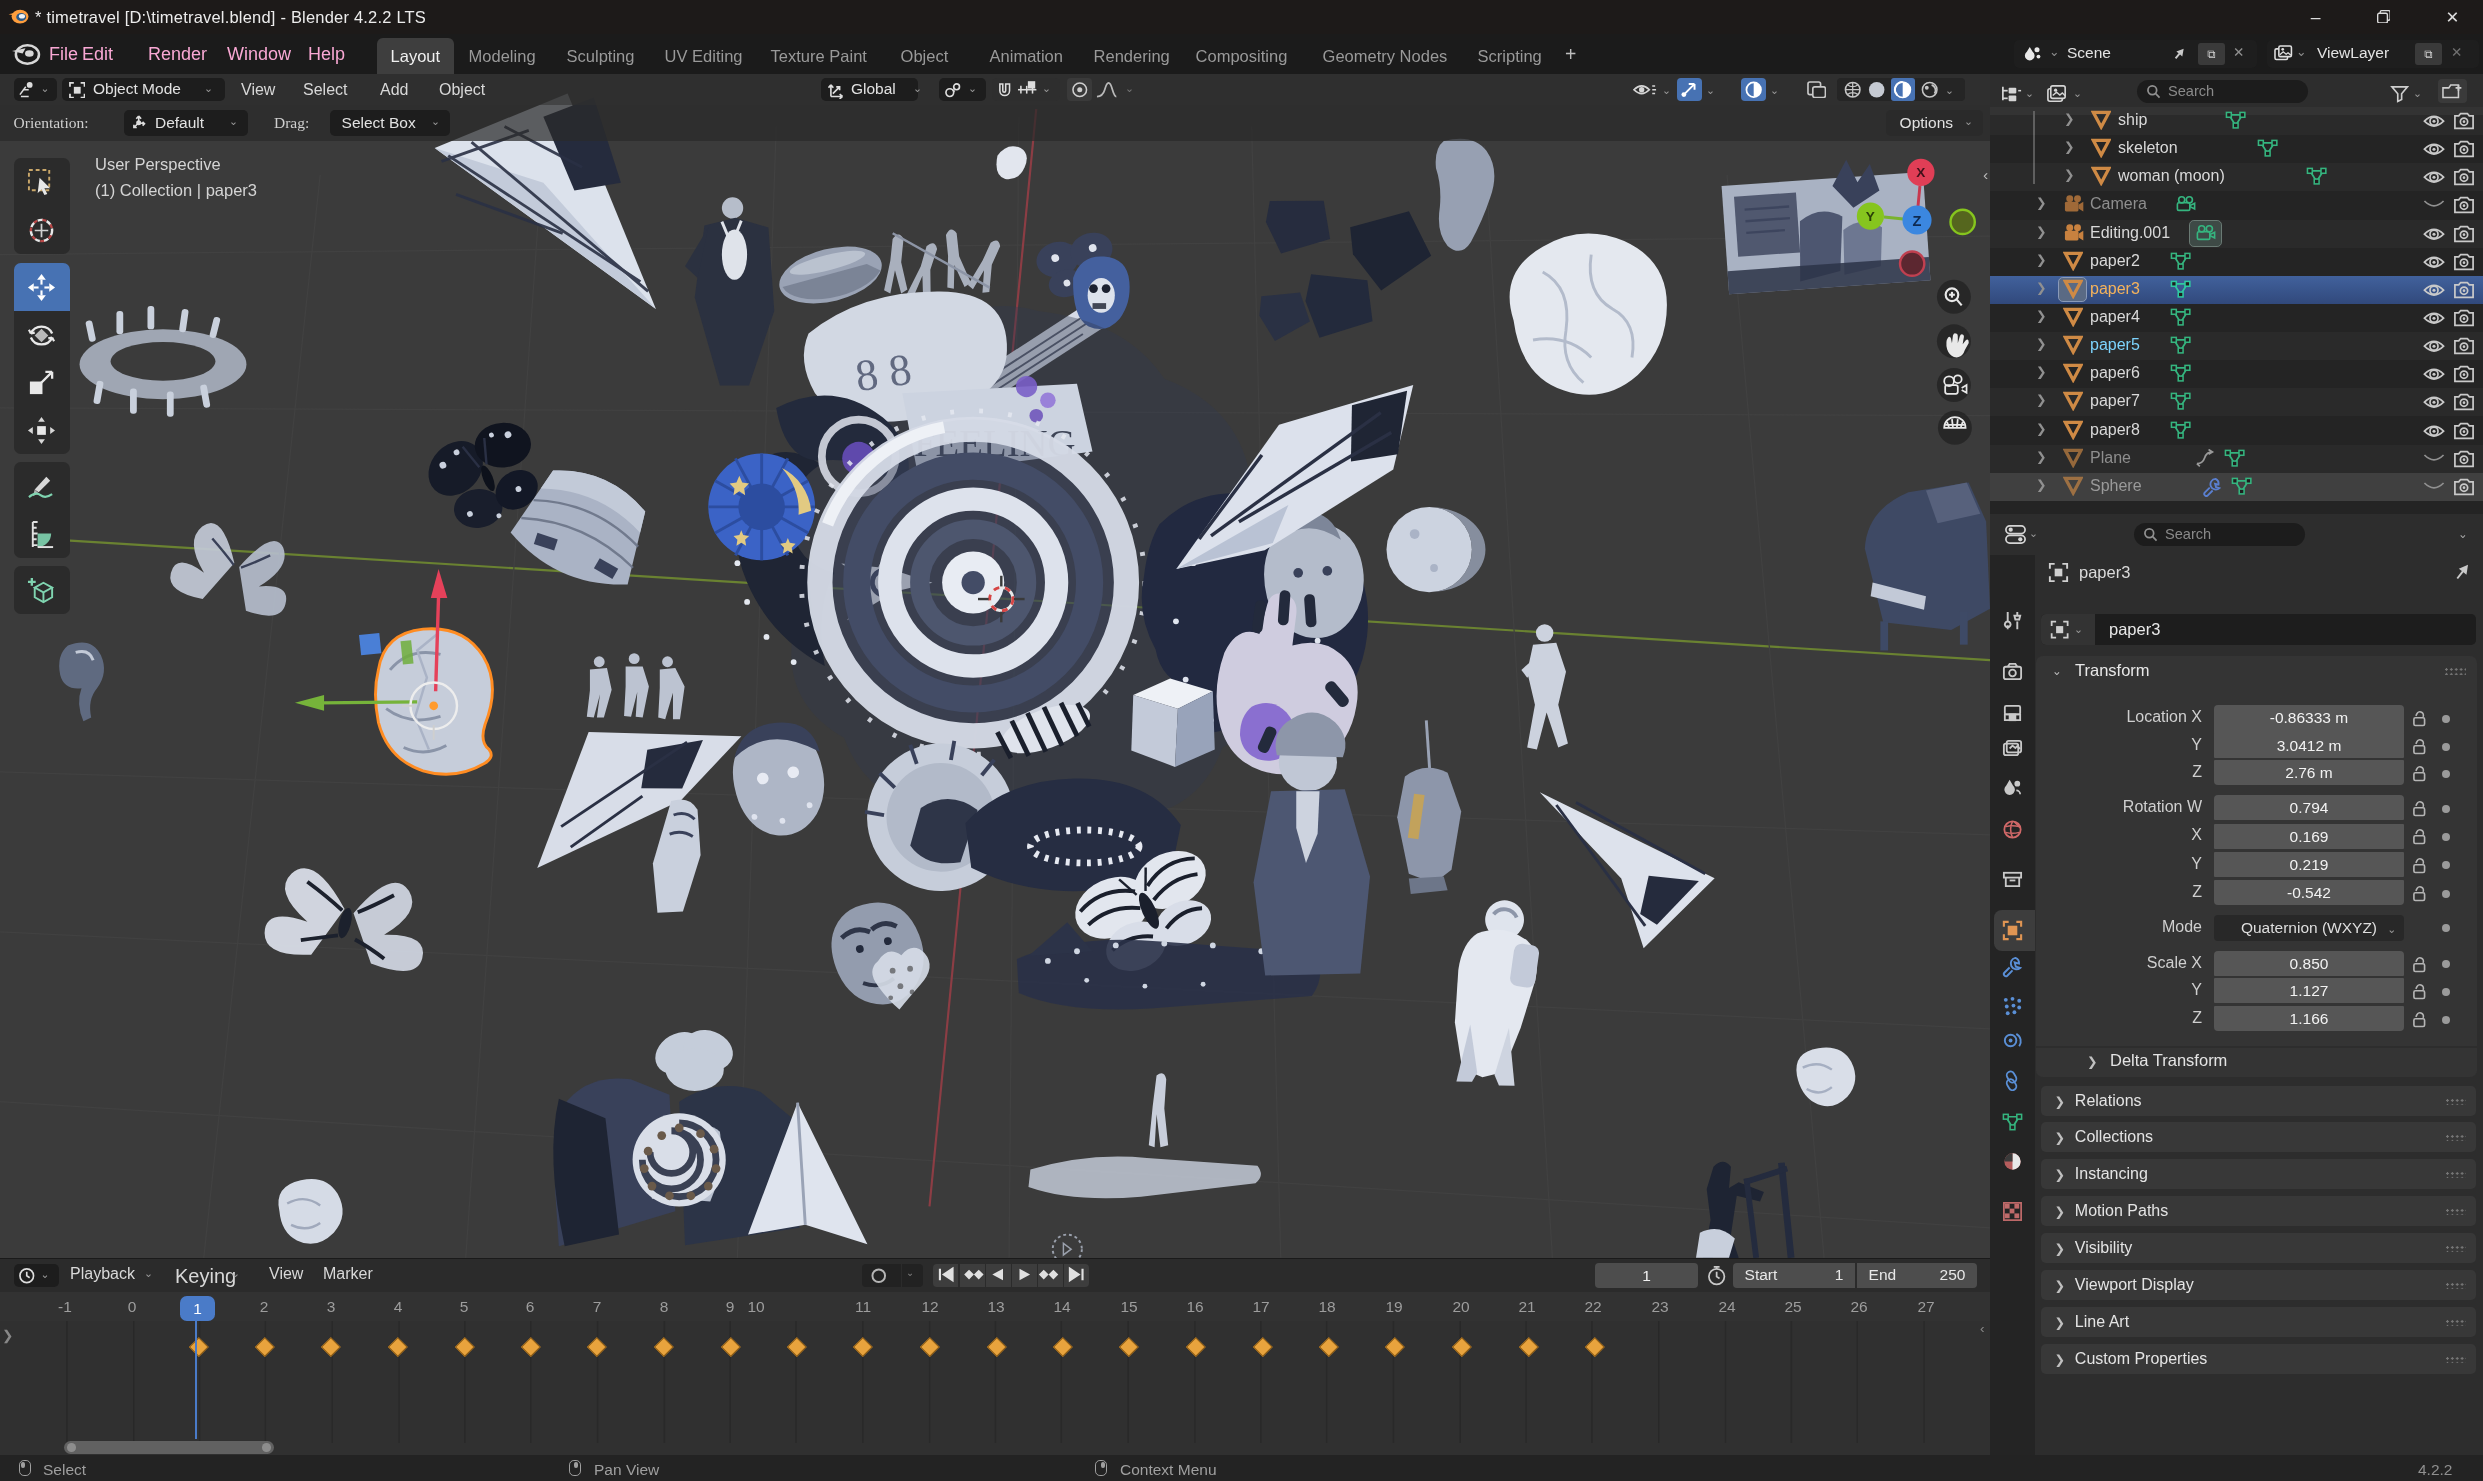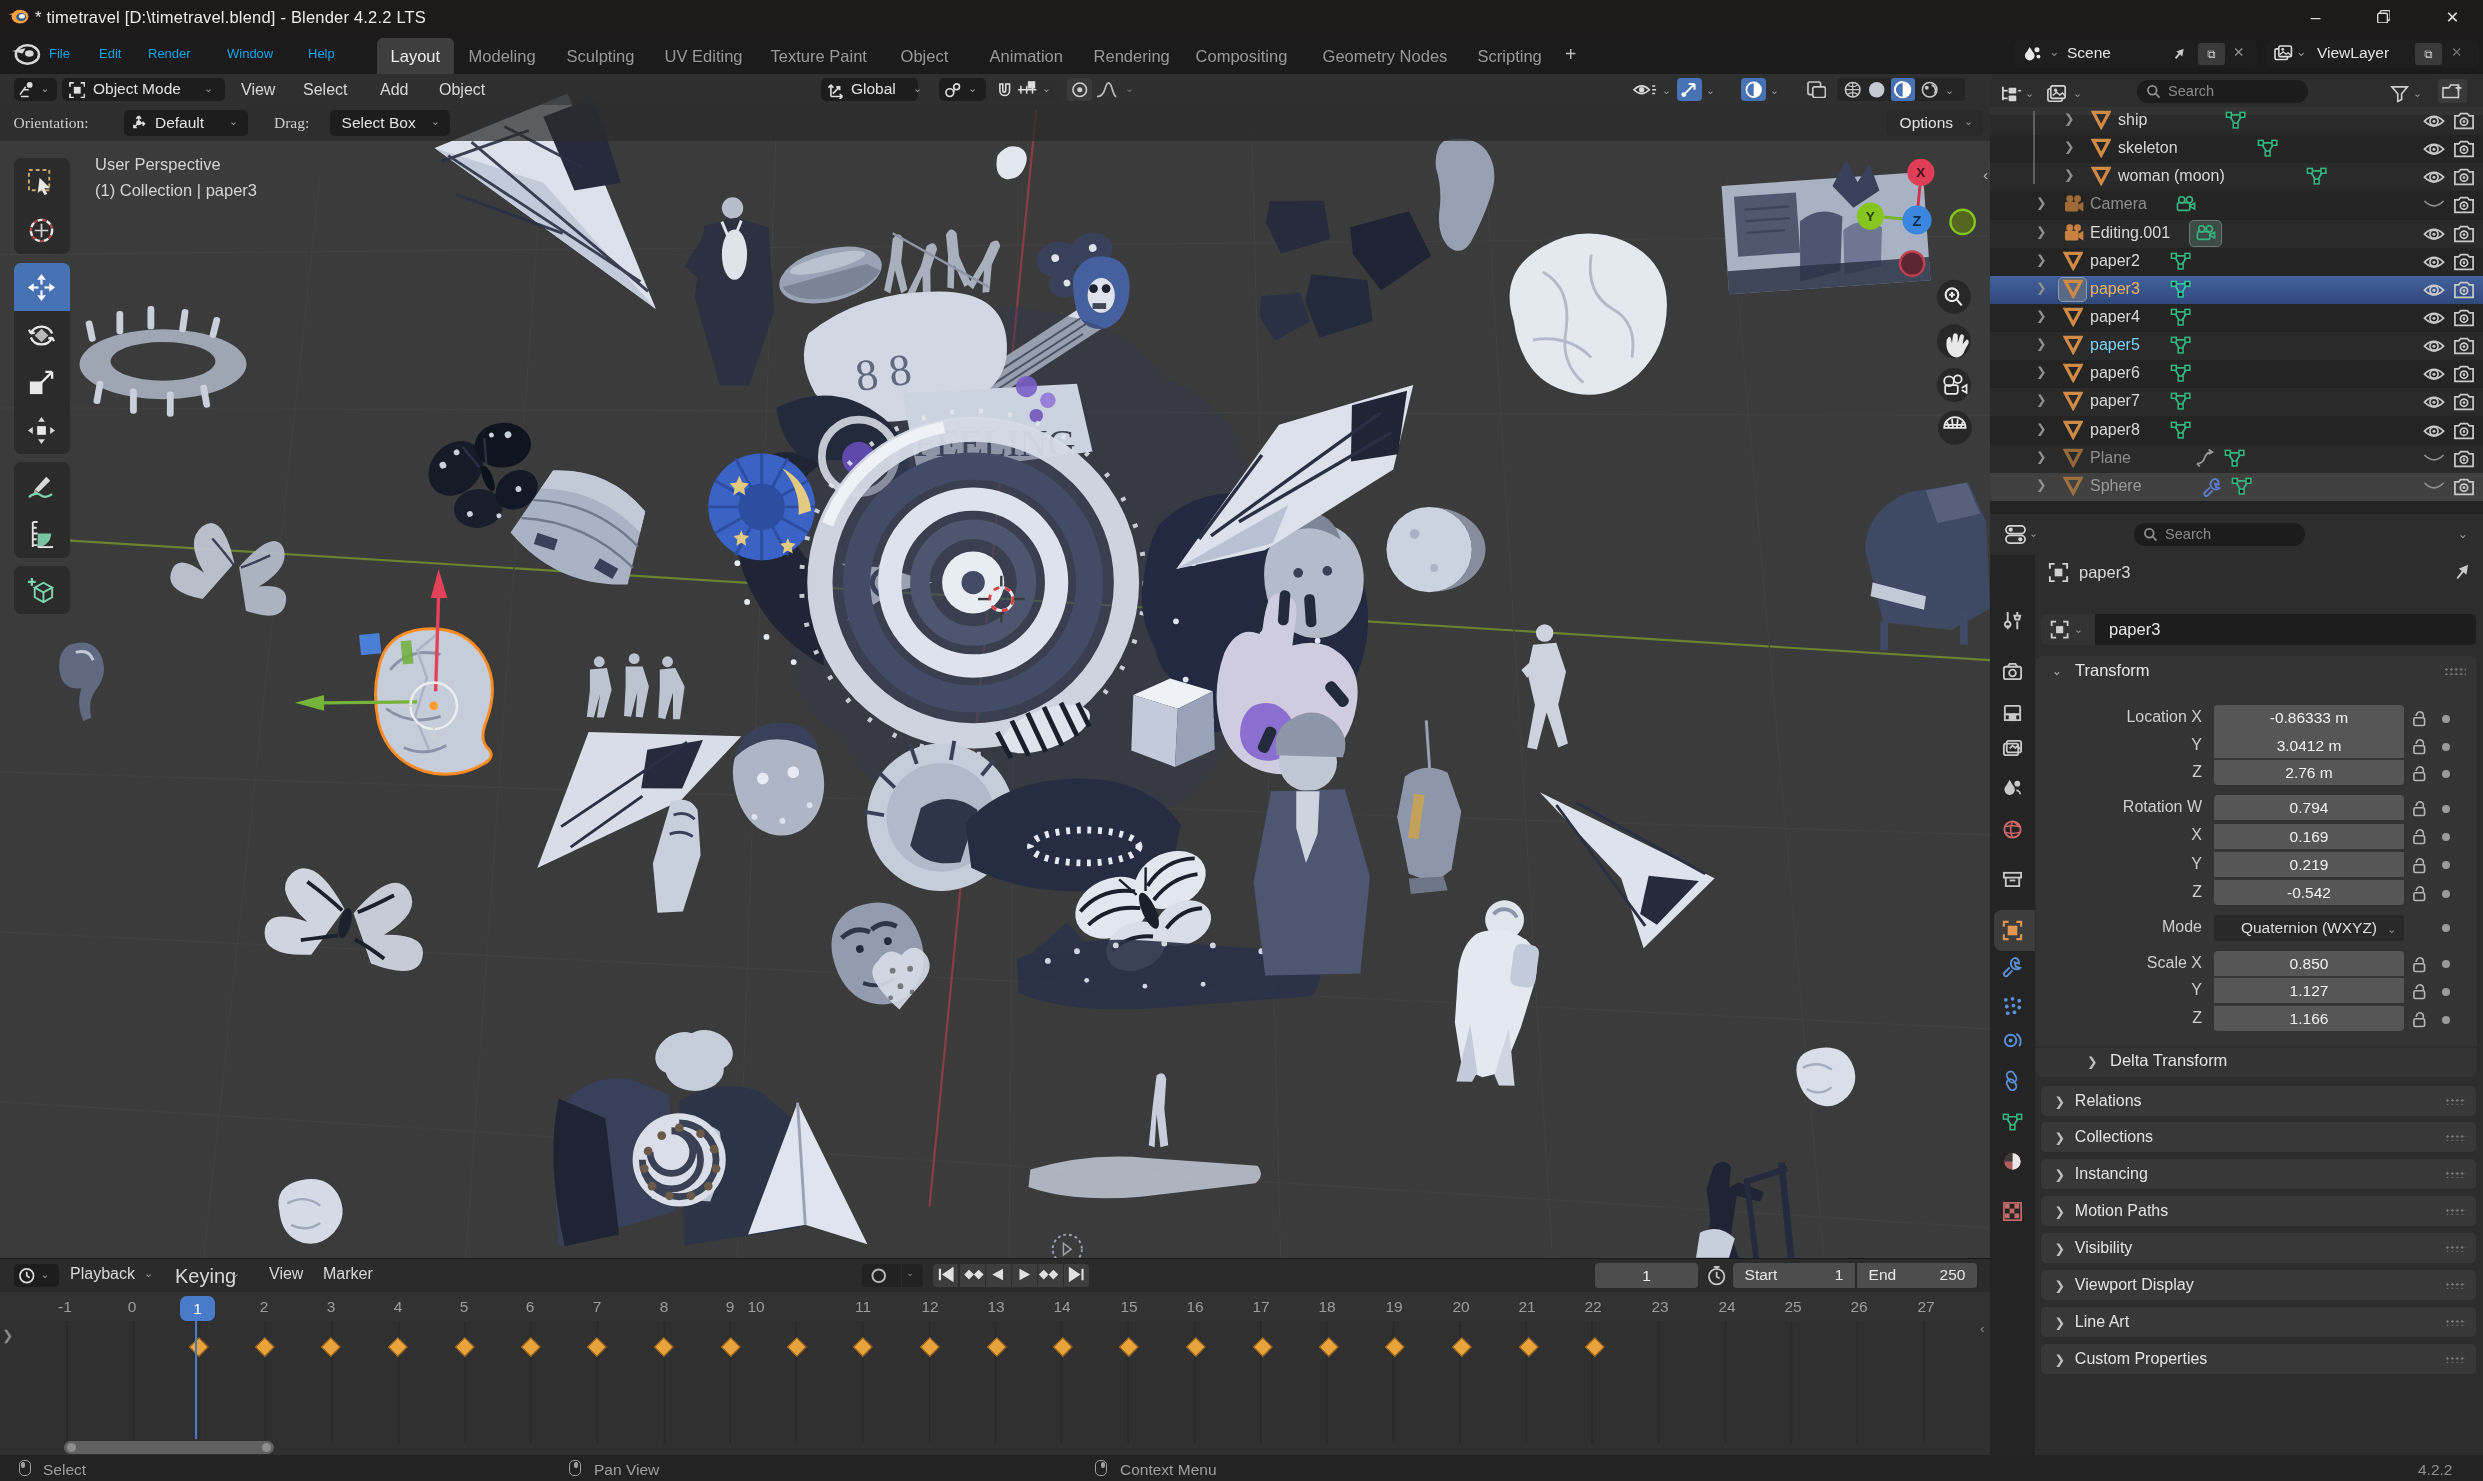--- a/index.html
+++ b/index.html
@@ -5,21 +5,21 @@
 * { margin:0; padding:0; box-sizing:border-box; }
 html,body { width:2483px; height:1482px; background:#2d2d2d; font-family:"Liberation Sans",sans-serif; overflow:hidden; }
 #app { position:relative; width:2483px; height:1482px; }
 .abs { position:absolute; }
 
 #titlebar { left:0; top:0; width:2483px; height:34px; background:#1d1a19; color:#ececec; }
 #titlebar .ttext { position:absolute; left:35px; top:7.8px; font-size:16.5px; letter-spacing:0.2px; }
 .winbtn { position:absolute; top:0; width:45px; height:34px; color:#dcdcdc; font-size:14.6px; text-align:center; line-height:34px; }
 
 #menubar { left:0; top:34px; width:2483px; height:40px; background:#1b1b1b; }
-.menu-item { position:absolute; top:0; height:40px; line-height:40px; color:#0ea5e9; font-size:13px; }
+.menu-item { position:absolute; top:0; height:40px; line-height:40px; color:#f9a8d4; font-size:18px; }
 .wtab { position:absolute; top:3.9px; height:36px; line-height:36px; color:#999999; font-size:16.5px; padding:0 13.6px; border-radius:5.8px 5.8px 0 0; }
 .wtab.active { background:#3e3e3e; color:#f0f0f0; }
 
 #viewport { left:0; top:74px; width:1990px; height:1184px; background:#3b3b3b; overflow:hidden; }
 .hwidget { position:absolute; background:#1d1d1d; border-radius:4.9px; color:#e2e2e2; font-size:15.5px; }
 .hmenu { position:absolute; color:#d8d8d8; font-size:16px; top:0; height:31px; line-height:31px; }
 .glabel { position:absolute; color:#cfcfcf; font-size:15.5px;font-family:Liberation Serif, serif; }
 
 .tbtn { position:absolute; left:13.6px; width:56px; height:48px; background:#2b2b2b; }
 .tbtn.active { background:#4772b3; }
@@ -70,21 +70,21 @@
     </div>
     <div class="winbtn" style="left:2430px;font-size:16.5px">✕</div>
   </div>
   <div id="menubar" class="abs">
     <svg class="abs" style="left:9.7px;top:6.8px" width="31" height="26" viewBox="0 0 32 27">
       <ellipse cx="18" cy="14" rx="12" ry="9.6" fill="none" stroke="#d8d8d8" stroke-width="2.6"></ellipse>
       <ellipse cx="20" cy="13" rx="4.5" ry="3.4" fill="#d8d8d8"></ellipse>
       <path d="M2 10.5 L16 7.5 L13 13 Z" fill="#d8d8d8"></path>
     </svg>
     <div class="menu-item" style="left:49px">File</div>
-    <div class="menu-item" style="left:99px">Edit</div>
+    <div class="menu-item" style="left:82px">Edit</div>
     <div class="menu-item" style="left:148px">Render</div>
     <div class="menu-item" style="left:227px">Window</div>
     <div class="menu-item" style="left:308px">Help</div>
     <div class="wtab active" style="left:377px">Layout</div>
     <div class="wtab" style="left:455px">Modeling</div>
     <div class="wtab" style="left:553px">Sculpting</div>
     <div class="wtab" style="left:651px">UV Editing</div>
     <div class="wtab" style="left:757px">Texture Paint</div>
     <div class="wtab" style="left:887px">Object</div>
     <div class="wtab" style="left:976px">Animation</div>

